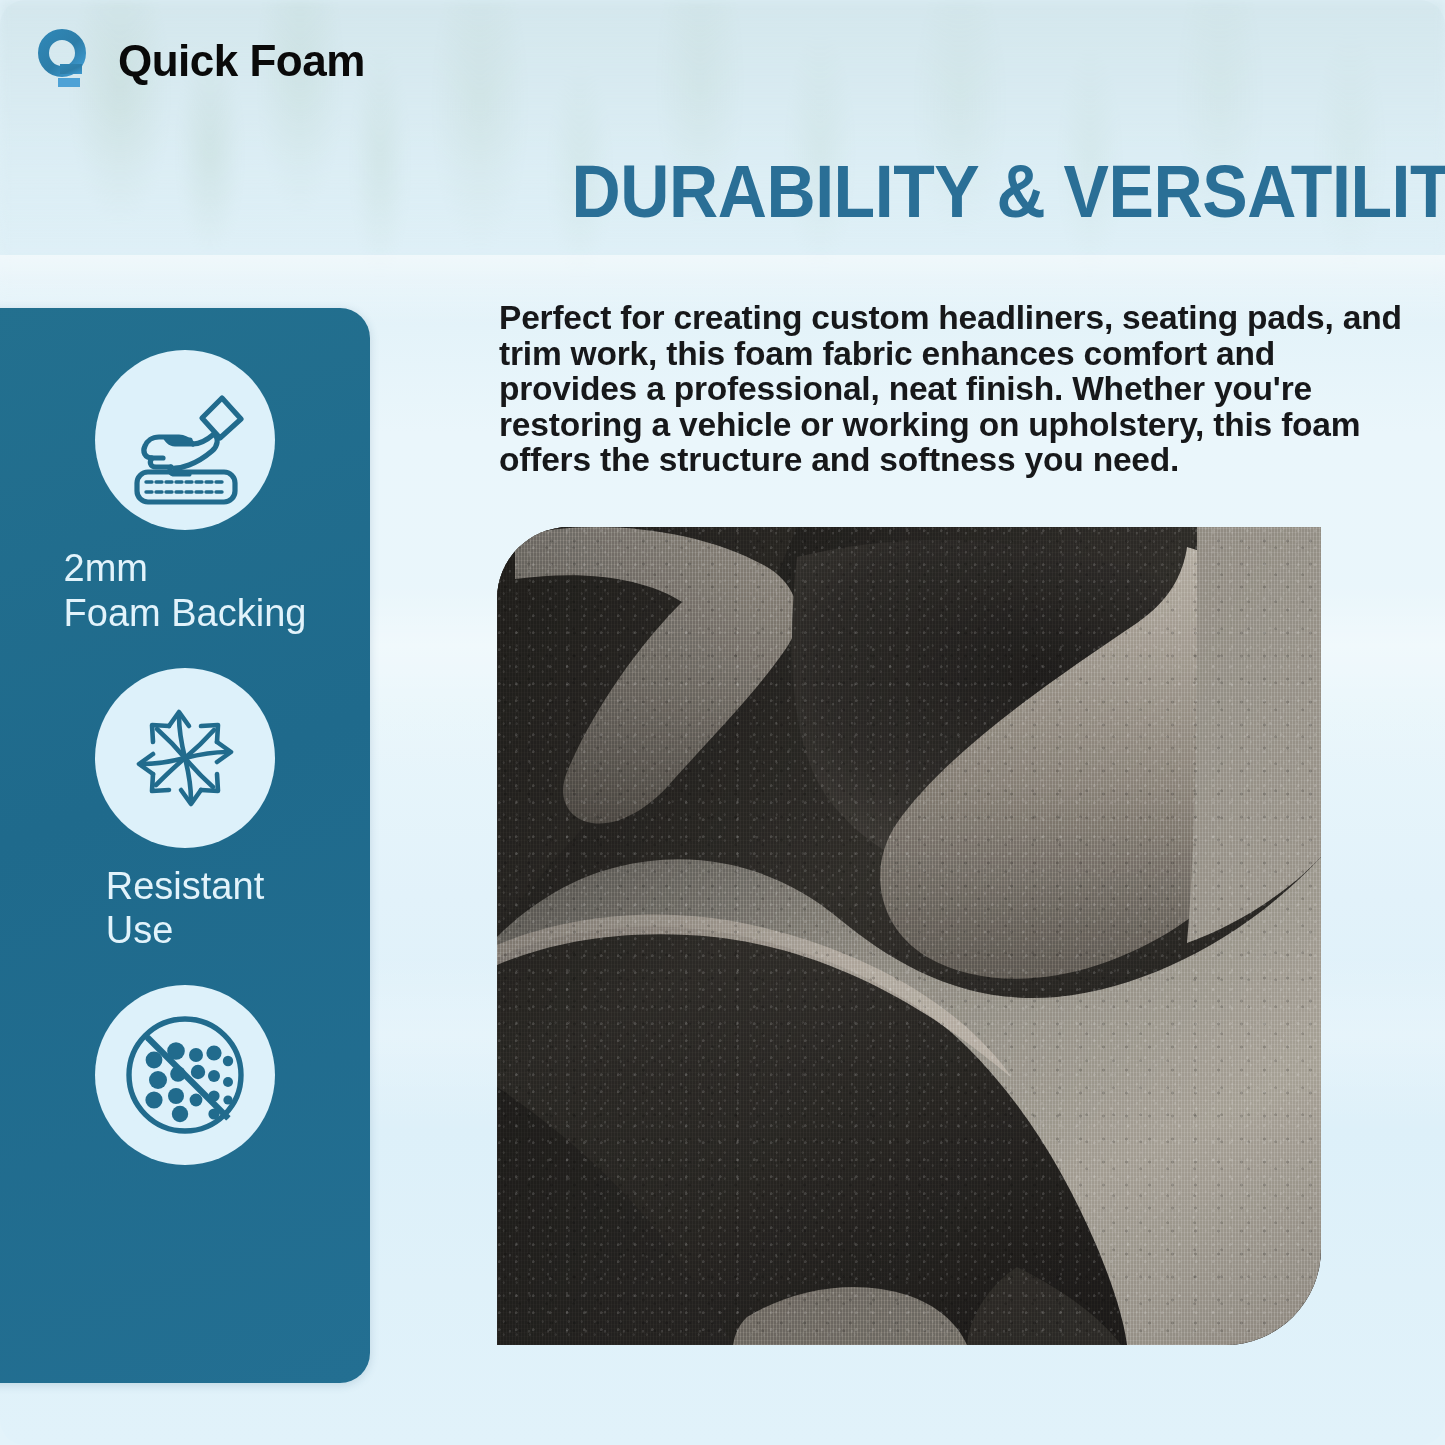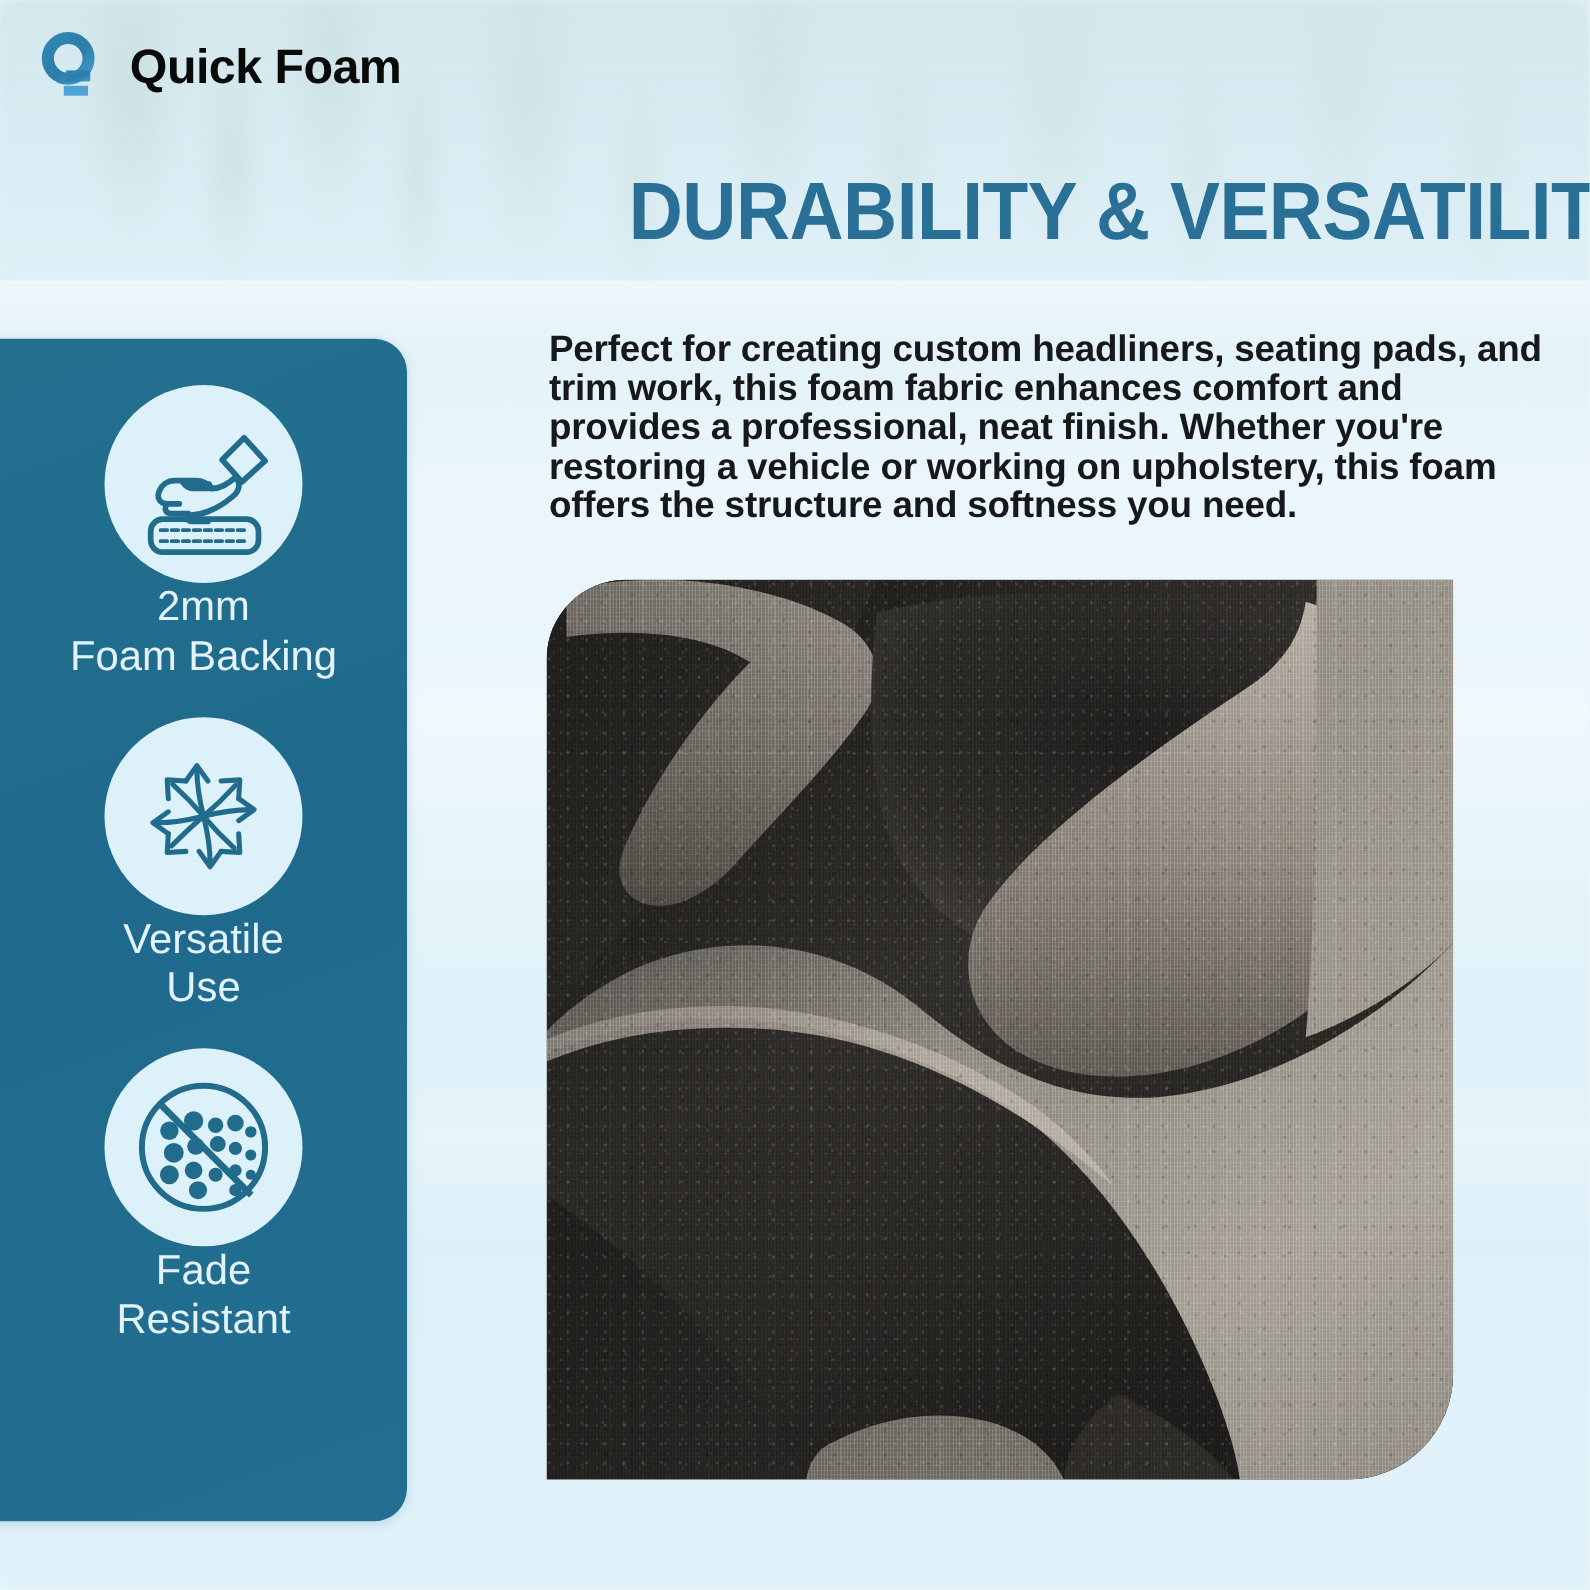--- a/index.html
+++ b/index.html
@@ -110,24 +110,23 @@
     display:flex; flex-direction:column; align-items:center;
   }
   .feature + .feature { margin-top:32px; }
   .feature-icon {
     width:180px; height:180px; border-radius:50%;
     background:#ddf1fa;
     display:flex; align-items:center; justify-content:center;
     flex:none;
   }
   .feature-label {
-    margin-top:0;
+    margin-top:16px;
     font-size:38px; line-height:1.18;
     color:#e2f3fb;
-    text-align:center;
     font-weight:400;
     white-space:pre-line;
   }
 
   
   #photo {
     position:absolute; left:497px; top:527px;
     width:824px; height:818px;
     border-radius:72px 0 96px 0;
     overflow:hidden;
@@ -238,21 +237,21 @@
             <path d="M48 96 L31 97 L32 80"></path>
 
             <path d="M64 64 C48 68 36 70 22 70"></path>
             <path d="M32 60 L18 70 L32 80"></path>
 
             <path d="M64 64 C54 52 46 44 36 35"></path>
             <path d="M32 48 L31 31 L48 32"></path>
           </g>
         </svg>
       </div>
-      <div class="feature-label">Versatile
+      <div class="feature-label">Resistant
 Use</div>
     </div>
 
     <div class="feature">
       <div class="feature-icon">
         <svg width="134" height="134" viewBox="0 0 134 134">
           <circle cx="67" cy="67" r="56" fill="none" stroke="#216b8d" stroke-width="5.4"></circle>
           <g fill="#216b8d">
             <circle cx="36" cy="52" r="8.4"></circle>
             <circle cx="58" cy="43" r="8.8"></circle>
@@ -269,22 +268,20 @@
             <circle cx="78" cy="92" r="6.4"></circle>
             <circle cx="96" cy="88" r="5.6"></circle>
             <circle cx="110" cy="92" r="4.6"></circle>
             <circle cx="62" cy="106" r="8.2"></circle>
             <circle cx="96" cy="106" r="5.6"></circle>
           </g>
           <path d="M30 30 L112 112" stroke="#216b8d" stroke-width="6.2" stroke-linecap="round"></path>
           <circle cx="67" cy="67" r="65" fill="none" stroke="#ddf1fa" stroke-width="7"></circle>
         </svg>
       </div>
-      <div class="feature-label">Fade
-Resistant</div>
     </div>
 
   </div>
 
   <div id="photo">
     <svg id="photo-art" viewBox="0 0 824 818" preserveAspectRatio="none">
       <defs>
         <linearGradient id="fabTop" x1="0" y1="0" x2="0.25" y2="1">
           <stop offset="0%" stop-color="#b9b2a8"></stop>
           <stop offset="45%" stop-color="#a59e94"></stop>

